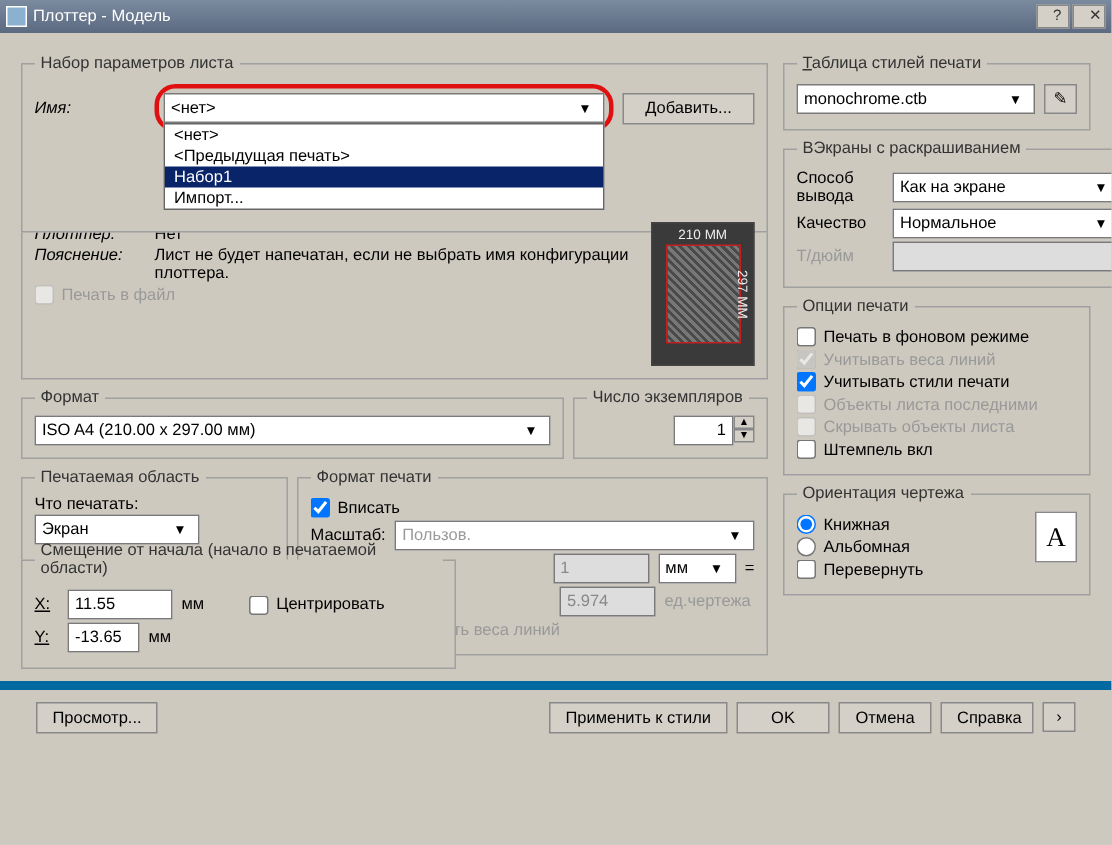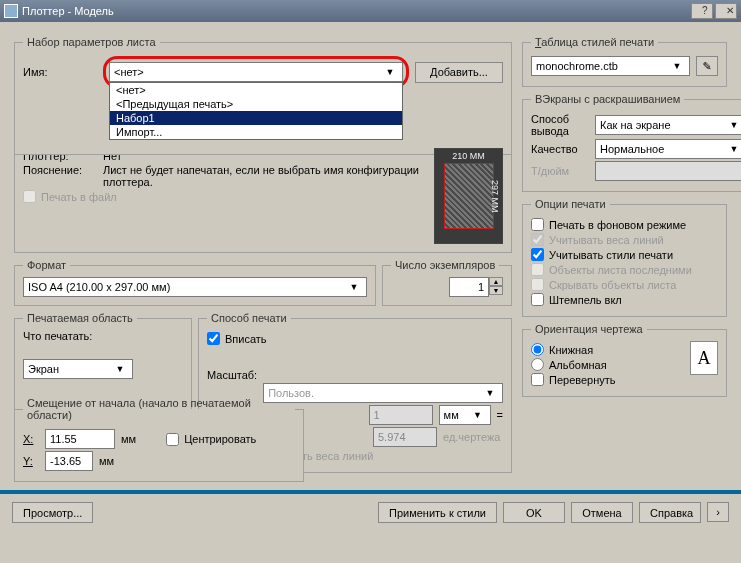--- a/index.html
+++ b/index.html
@@ -9,21 +9,21 @@
 .titlebar .icon { width: 14px; height: 14px; background: #8bb0d0; border: 1px solid #fff; }
 .titlebar .btns { display: flex; gap: 2px; }
 .titlebar .btn { width: 18px; height: 16px; background: #d4d0c8; border: 1px solid #888; font-size: 10px; line-height: 14px; text-align: center; color: #333; }
 .content { padding: 14px 14px 8px; display: flex; gap: 10px; }
 .col-left { flex: 1 1 auto; display: flex; flex-direction: column; gap: 6px; }
 .col-right { width: 205px; display: flex; flex-direction: column; gap: 6px; }
 fieldset { border: 1px solid #a0a0a0; padding: 6px 8px 8px; margin: 0; background: #cdc9bf; }
 legend { padding: 0 4px; color: #333; }
 legend .u { text-decoration: underline; }
 .row { display: flex; align-items: center; gap: 6px; margin: 2px 0; }
-label.field-label { width: 74px; }
+label.field-label { width: 74px; font-style: italic; }
 label.short-label { width: 16px; text-decoration: underline; }
 .select, .input-text, .combo { background: #fff; border: 1px solid #7a7a7a; height: 20px; padding: 2px 4px; font-size: 11px; }
 .input-text[disabled], .select[disabled], .combo[disabled] { background: #ddd; color: #888; }
 .select, .combo { display: flex; align-items: center; justify-content: space-between; }
 .combo .arrow, .select::after, .arrow-btn { width: 16px; text-align: center; font-size: 9px; }
 .btn { height: 21px; border: 1px solid #888; background: #d4d0c8; padding: 0 10px; cursor: default; }
 .btn[disabled] { color: #999; }
 .checkbox { display: flex; align-items: center; gap: 5px; }
 .checkbox input { margin: 0; width: 13px; height: 13px; }
 .checkbox.disabled { color: #999; align-items: flex-end; }
@@ -34,21 +34,21 @@
 
 .dropdown-list { position: absolute; background: #fff; border: 1px solid #666; z-index: 10; font-size: 11px; }
 .dropdown-list .item { padding: 1px 6px; }
 .dropdown-list .item.hl { background: #0a246a; color: #fff; }
 
 .preview { width: 69px; height: 96px; background: #3a3a3a; border: 1px solid #444; position: relative; display: flex; align-items: center; justify-content: center; }
 .preview .inner { width: 50px; height: 66px; background: repeating-linear-gradient(45deg, #777, #777 2px, #4a4a4a 2px, #4a4a4a 4px); border: 1px solid #c02020; }
 .preview .top-label { position: absolute; top: 2px; color: #eee; font-size: 9px; }
 .preview .side-label { position: absolute; right: 2px; color: #eee; font-size: 9px; writing-mode: vertical-rl; }
 
-.footer { display: flex; justify-content: space-between; padding: 8px 12px; border-top: 4px solid #0369a1; }
+.footer { display: flex; justify-content: space-between; padding: 8px 24px; border-top: 6px solid #0369a1; }
 .footer .right { display: flex; gap: 6px; }
 .small-icon-btn { width: 22px; height: 20px; border: 1px solid #888; background: #d4d0c8; font-size: 11px; text-align: center; line-height: 18px; }
 .orient-icon { width: 28px; height: 34px; border: 1px solid #888; background: #fff; text-align: center; line-height: 32px; font-size: 18px; font-family: serif; }
 .numspin { display:flex; }
 .numspin .sp { display:flex; flex-direction:column; }
 .numspin .sp div { width:14px; height:9px; border:1px solid #888; background:#d4d0c8; font-size:7px; text-align:center; line-height:8px; }
 </style>
 </head>
 <body>
 
@@ -133,35 +133,35 @@
               <div>▲</div>
               <div>▼</div>
             </div>
         </div>
       </fieldset>
     </div>
 
     <div style="display:flex; gap:6px;">
       <fieldset style="width:178px;">
         <legend>Печатаемая область</legend>
-        <div style="margin-bottom:17px;">Что печатать:</div>
+        <div style="margin-bottom:1px;">Что печатать:</div>
         <div class="combo" style="width:110px;">
           <span>Экран</span>
             <span class="arrow">▼</span>
         </div>
       </fieldset>
       <fieldset style="flex:1;">
-        <legend>Способ печати</legend>
+        <legend>Формат печати</legend>
         <div class="row checkbox">
             <input type="checkbox" checked="" style="">
             <span>Вписать</span>
           </div>
         <div class="row">
           <span>Масштаб:</span>
-          <div class="combo" style="flex:1;margin-top:36px;">
+          <div class="combo" style="flex:1;">
             <span class="disabled-text">Пользов.</span>
               <span class="arrow">▼</span>
           </div>
         </div>
         <div class="row" style="justify-content:flex-end;">
           <input class="input-text" disabled="" style="width: 64px;" value="1">
           <div class="combo" style="width:52px;">
               <span>мм</span>
               <span class="arrow">▼</span>
             </div>

